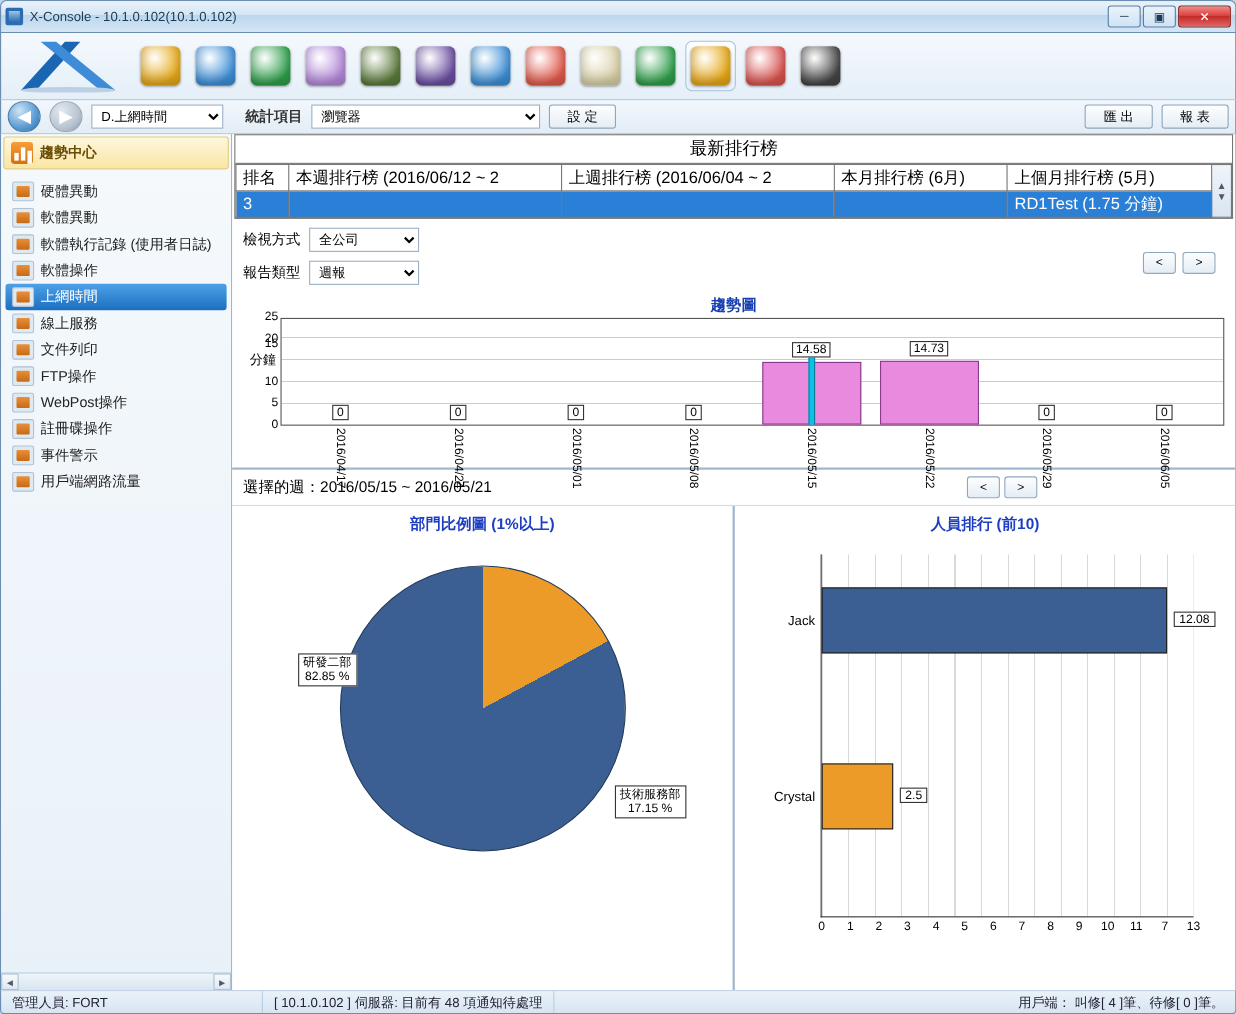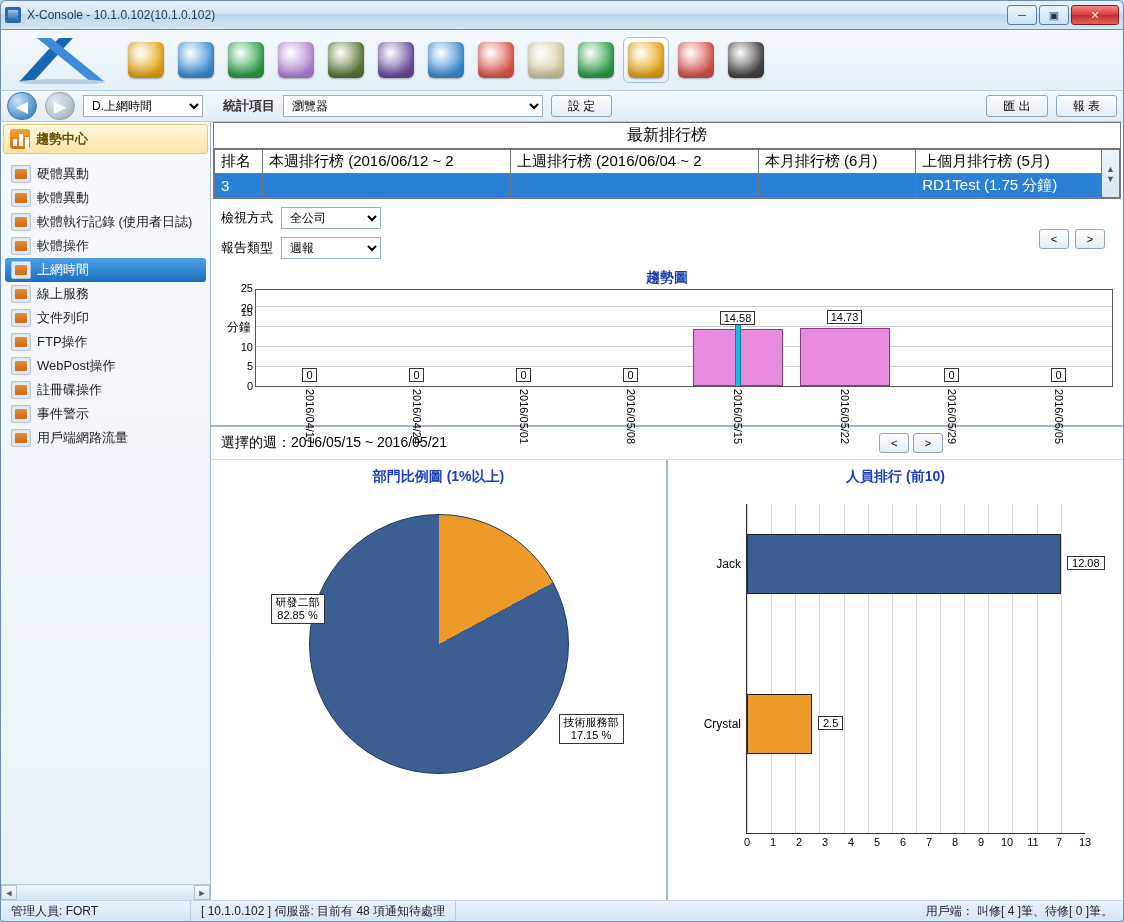--- a/index.html
+++ b/index.html
@@ -20,21 +20,21 @@
 .toolbar .tool { width:46px; height:46px; border-radius:6px; display:flex; align-items:center; justify-content:center; }
 .tool.selected { background: linear-gradient(#fff,#e6effa); border:1px solid #a9c2db; }
 .ticon { width:36px; height:36px; border-radius:6px; box-shadow: inset 0 -6px 10px rgba(0,0,0,.2), 0 1px 2px rgba(0,0,0,.3); }
 
 
 .navrow { height: 32px; background: linear-gradient(#f2f7fc,#e3edf6); border:1px solid #b9cde0; border-left:1px solid #6a8db1; border-right:1px solid #6a8db1; display:flex; align-items:center; padding:0 6px; gap:8px; }
 .navbtn { width:30px; height:28px; border-radius:14px; background:radial-gradient(circle at 35% 30%, #cfe4f5 0, #5a9bd4 60%, #2f6fa8 100%); border:1px solid #4b7aa8; display:flex; align-items:center; justify-content:center; color:#fff; font-size:16px;}
 .navbtn.fwd { background:radial-gradient(circle at 35% 30%, #e2e9f0 0, #b9c6d2 60%, #8a99a8 100%); border-color:#9aa8b6; color:#fff; }
 .navselect { height:22px; border:1px solid #9ab0c6; background:#fff; font-size:12px; padding:1px 4px; width:120px;}
 .navlabel { font-size:13px; color:#333;font-weight:bold; }
-.navcombo { height:22px; border:1px solid #9ab0c6; background:#fff; font-size:12px; padding:1px 4px; width:260px; }
+.navcombo { height:22px; border:1px solid #9ab0c6; background:#fff; font-size:12px; padding:1px 4px; width:208px; }
 .btn { height:22px; padding:0 16px; border:1px solid #8fa6bd; border-radius:3px; background:linear-gradient(#fdfefe,#e4edf5); font-size:12px; }
 
 
 .main { display:flex; height: 778px; border-left:1px solid #6a8db1; border-right:1px solid #6a8db1; }
 .sidebar { width:210px; background:linear-gradient(#f5f9fc,#e9f1f8); border-right:1px solid #9fb6cc; display:flex; flex-direction:column; }
 .sidehead { height:30px; background:linear-gradient(#fef7dd,#fae5a4); border:1px solid #e2c978; margin:2px; border-radius:3px; display:flex; align-items:center; gap:6px; padding:0 6px; color:#6a4d05; font-weight:bold; }
 .sidehead .hicon{ width:20px; height:20px; background:linear-gradient(#f59e3b,#d86f0b); border-radius:3px; position:relative; }
 .sidehead .hicon::after{content:'';position:absolute;left:3px;top:10px;width:4px;height:7px;background:#fff;}
 .sidehead .hicon::before{content:'';position:absolute;left:9px;top:5px;width:4px;height:12px;background:#fff;box-shadow:6px 3px 0 #fff;}
 .sidelist { padding: 6px 4px; overflow:auto; flex:1; }
@@ -381,17 +381,17 @@
               <div class="hxtick" style="left: 100%;">13</div>
             </div>
         </div>
       </div>
     </div>
 
   </div>
 </div>
 
 <div class="statusbar">
-  <div class="seg" style="width:190px">管理人員: FORT</div>
+  <div class="seg" style="width:238px">管理人員: FORT</div>
   <div class="seg">[ 10.1.0.102 ] 伺服器: 目前有 48 項通知待處理</div>
   <div class="spacer"></div>
   <div class="seg" style="border-right:none">用戶端： 叫修[ 4 ]筆、待修[ 0 ]筆。</div>
 </div>
 
 </body></html>

